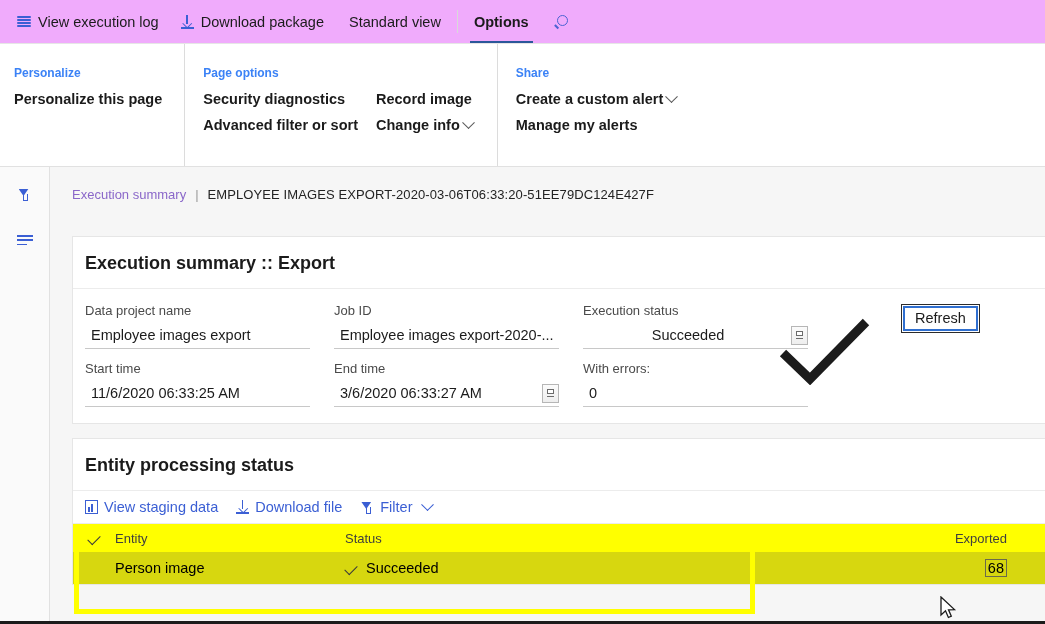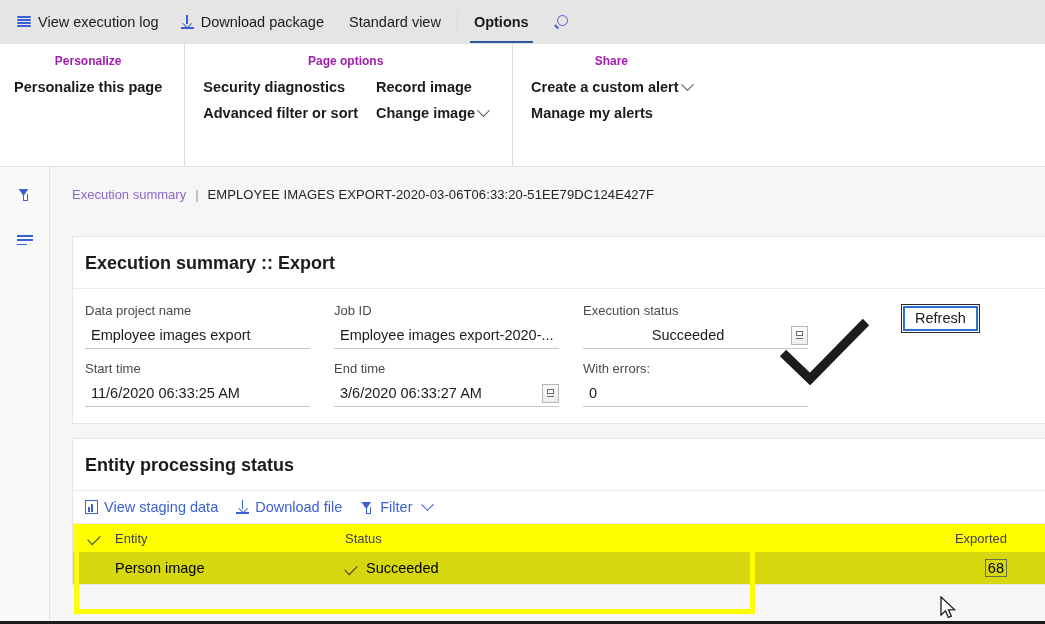--- a/index.html
+++ b/index.html
@@ -13,21 +13,21 @@
     font-family: "Liberation Sans", sans-serif;
     color: #161616;
     overflow: hidden;
     position: relative;
     -webkit-font-smoothing: antialiased;
   }
 
   
   .app-toolbar {
     height: 44px;
-    background: #e5e5e5;
+    background: #f0abfc;
     display: flex;
     align-items: stretch;
     border-bottom: 1px solid #e6e6e6;
     padding-left: 6px;
     box-sizing: border-box;
   }
   .tb-item {
     display: flex;
     align-items: center;
     gap: 7px;
@@ -138,24 +138,25 @@
   .rib-group {
     display: flex;
     flex-direction: column;
     padding: 10px 16px 0 16px;
     position: relative;
   }
   .rib-group + .rib-group { border-left: 1px solid #dcdcdc; }
   .rib-title {
     font-size: 12px;
     font-weight: 700;
-    text-align: center;
-    color: #a21caf;
+    text-align: left;
+    color: #3b82f6;
     margin-bottom: 10px;
     white-space: nowrap;
+    margin-top: 12px;
   }
   .rib-cols { display: flex; gap: 18px; font-weight: bold; }
   .rib-col { display: flex; flex-direction: column; gap: 8px; }
   .rib-link {
     font-size: 14.5px;
     color: #1b1b1b;
     cursor: pointer;
     white-space: nowrap;
     display: flex;
     align-items: center;
@@ -417,21 +418,21 @@
         </div>
         <div class="rib-link">
           <span>Advanced filter or sort</span>
         </div>
       </div>
       <div class="rib-col">
         <div class="rib-link">
           <span>Record image</span>
         </div>
         <div class="rib-link">
-          <span>Change image</span>
+          <span>Change info</span>
           <span class="chev"></span>
         </div>
       </div>
     </div>
   </div>
 
   <div class="rib-group" style="padding-left:18px;padding-right:24px;">
     <div class="rib-title">Share</div>
     <div class="rib-cols">
       <div class="rib-col">

